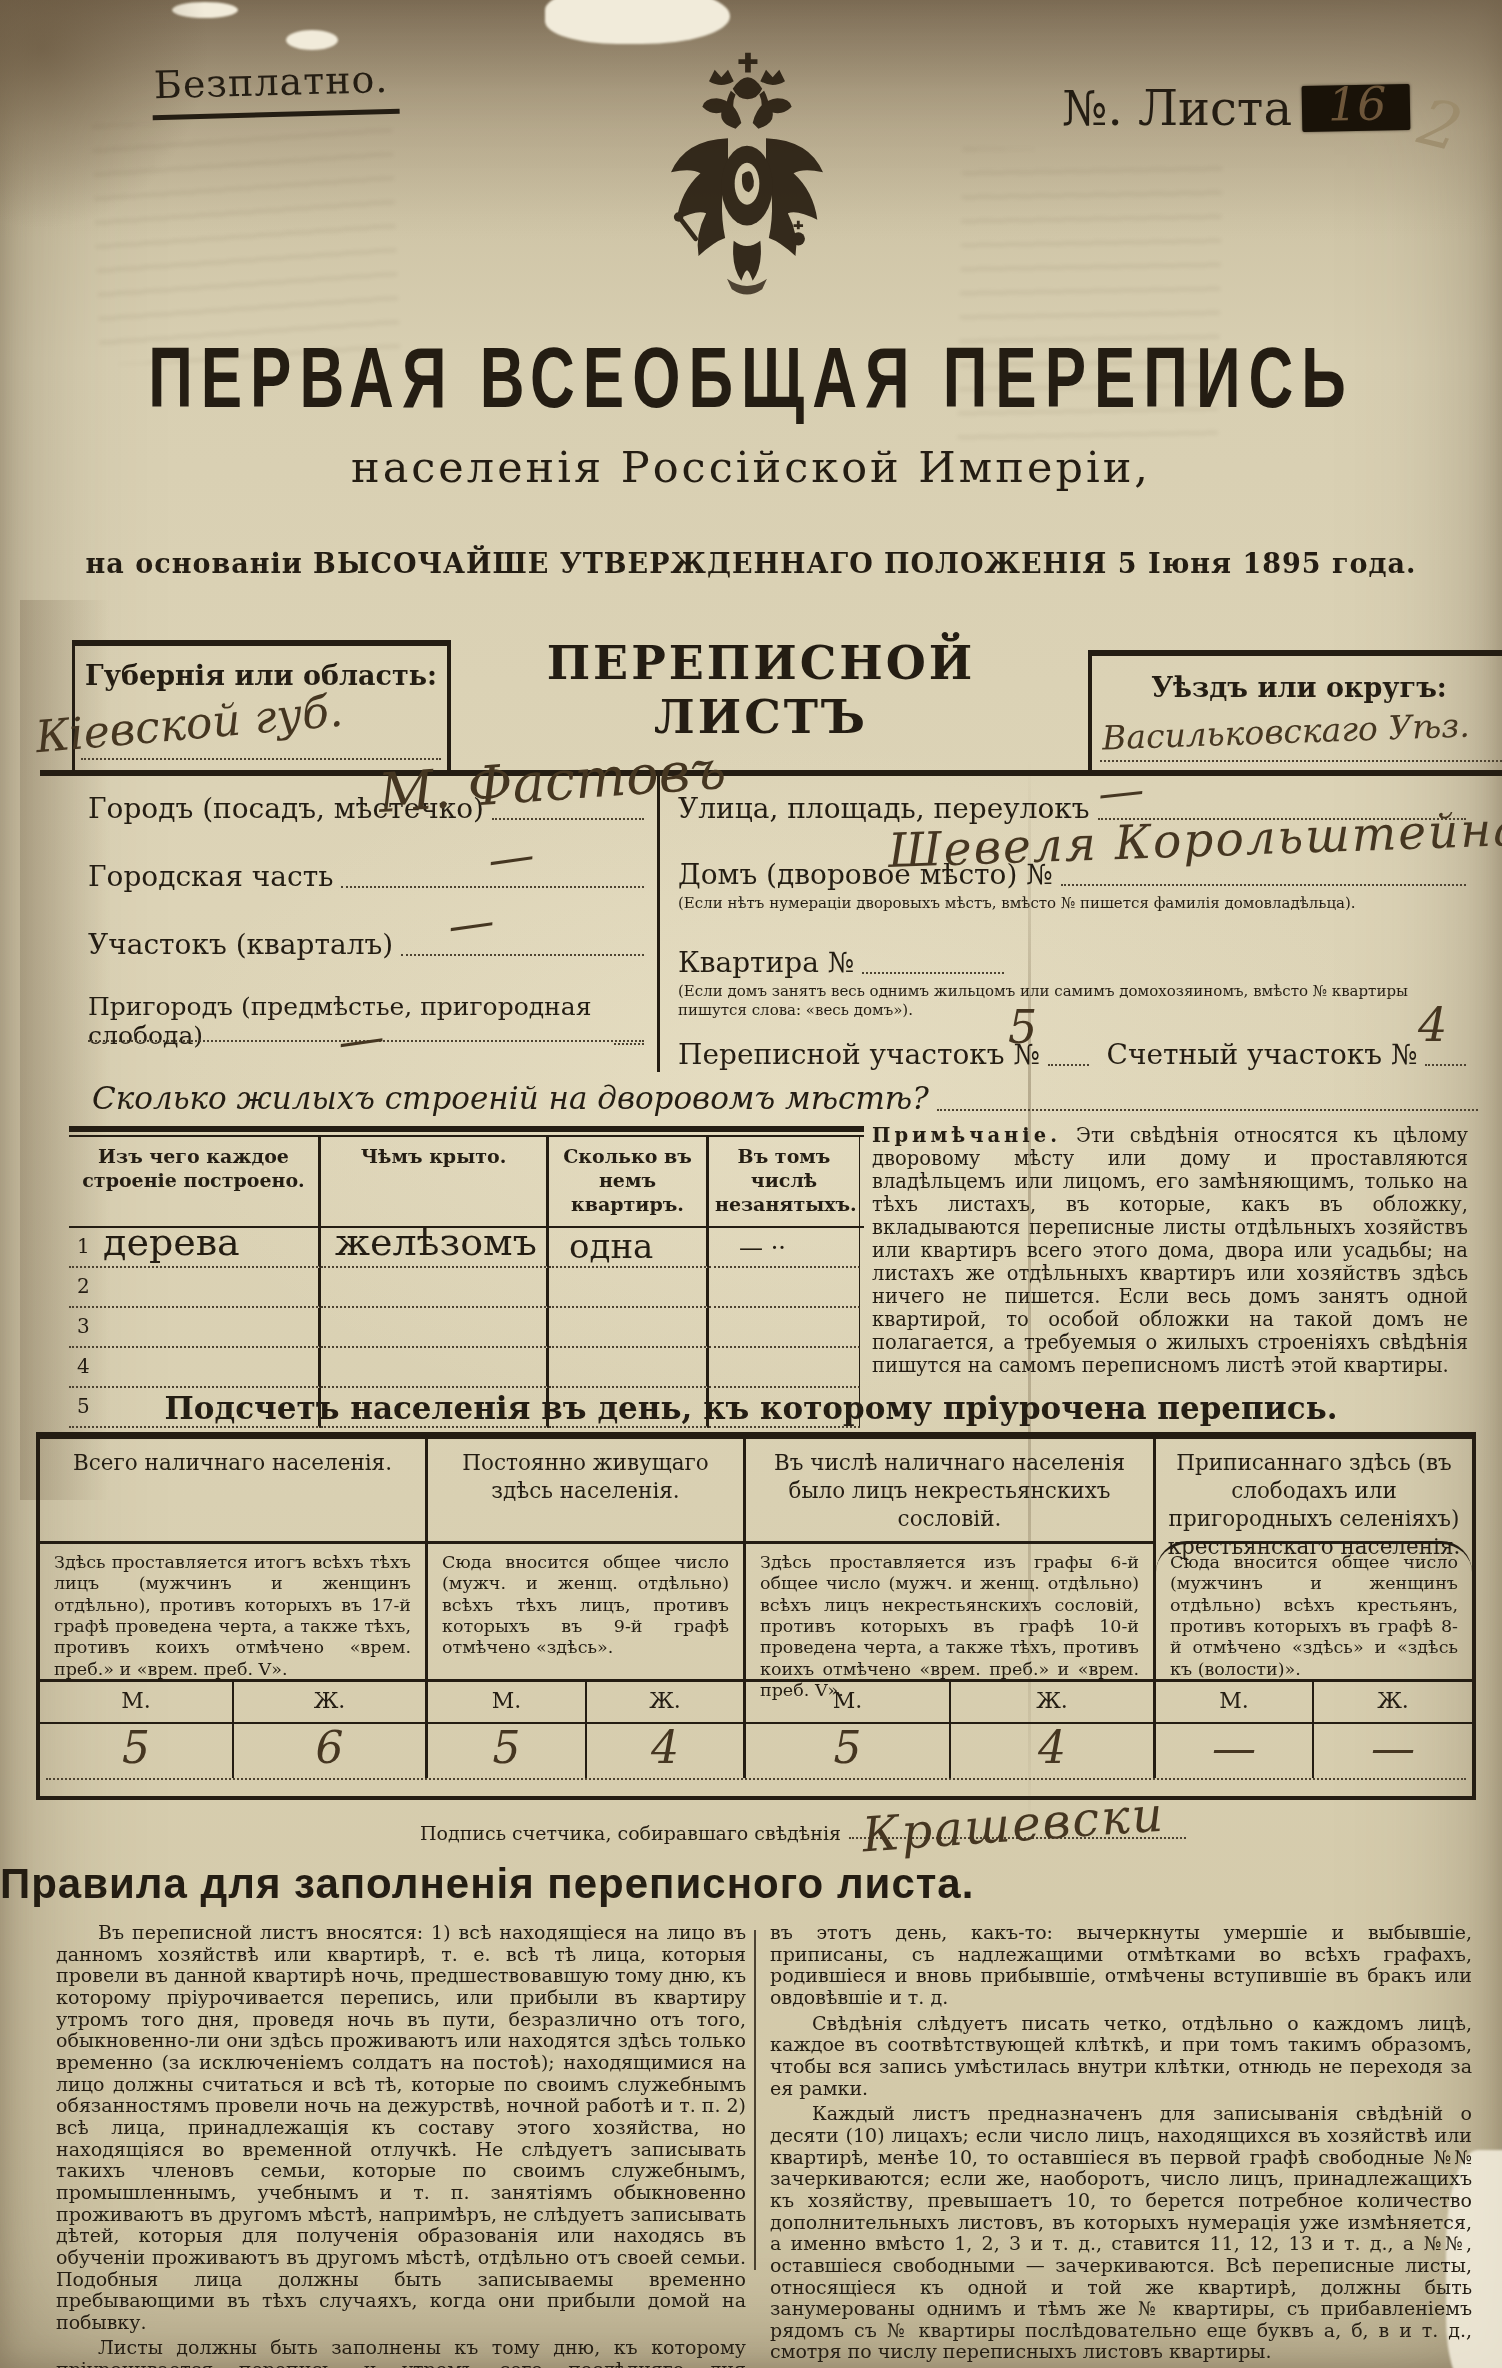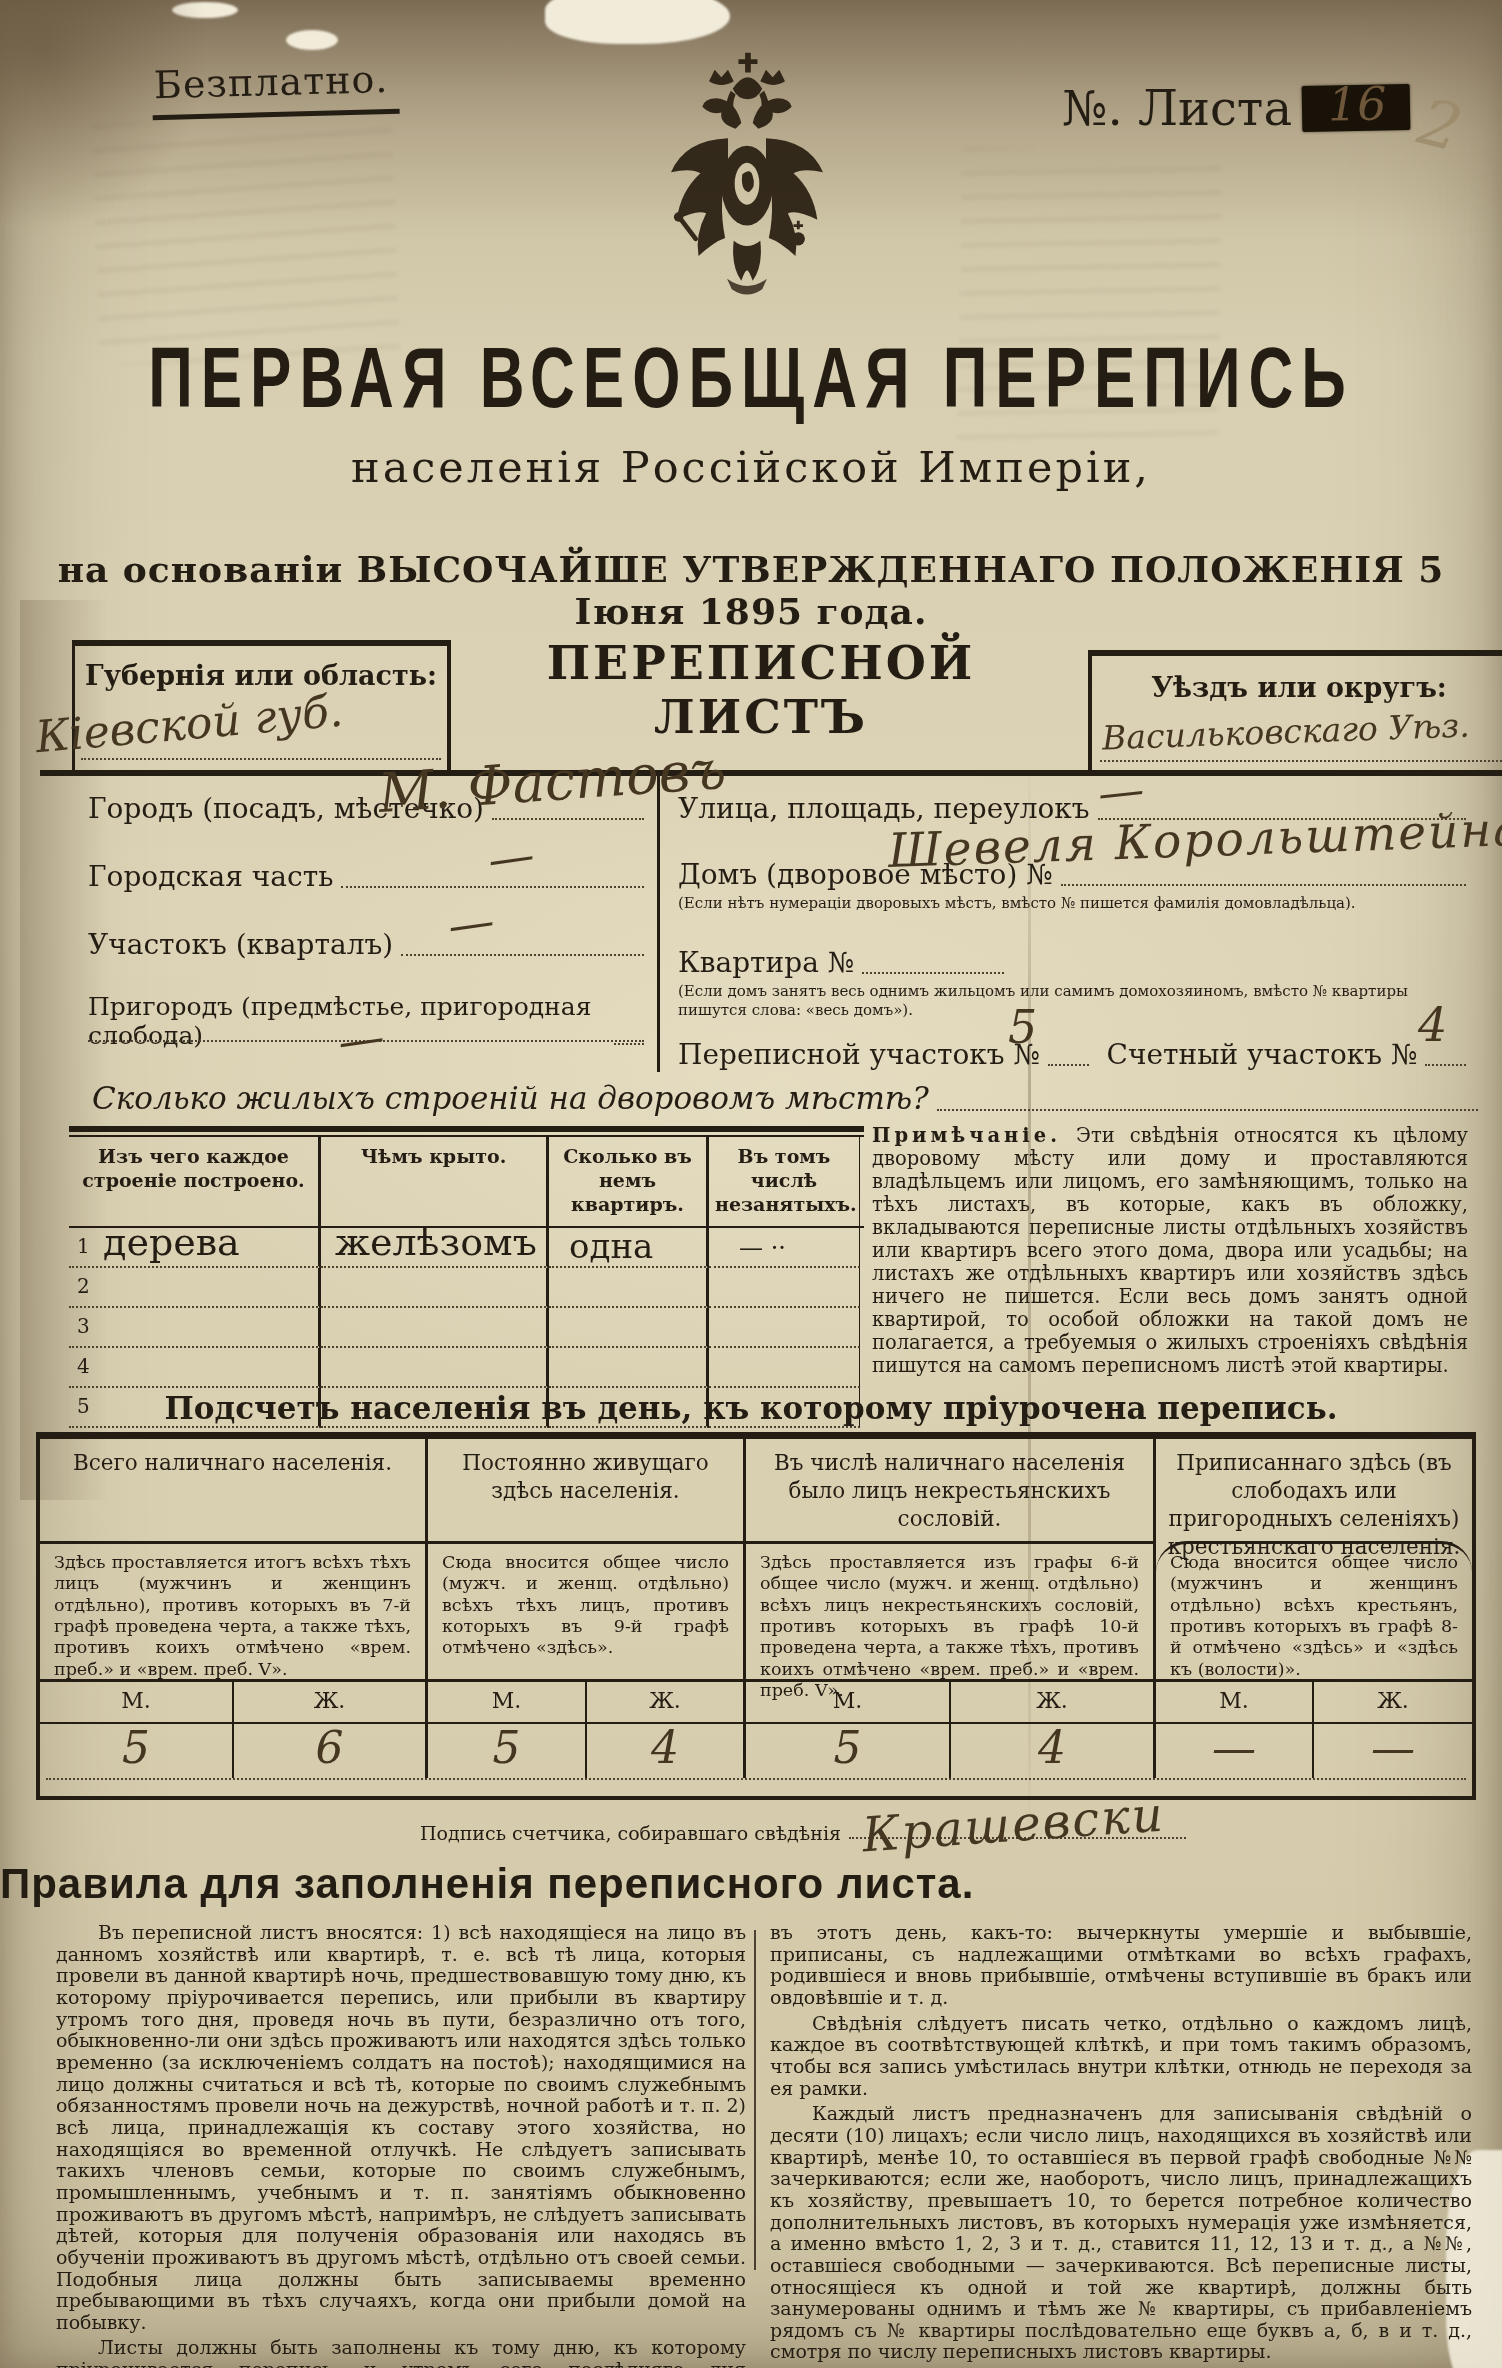--- a/index.html
+++ b/index.html
@@ -29,21 +29,21 @@
   .bezplatno{left:152px;top:60px;font-size:38px;letter-spacing:1px;border-bottom:5px solid #241d13;
     padding:0 10px 8px 2px;transform:rotate(-1.5deg);}
   .sheetno{left:1062px;top:80px;font-size:48px;display:flex;align-items:center;}
   .nobox{display:inline-block;width:108px;height:46px;background:#191208;margin-left:10px;border-radius:2px;
     position:relative;transform:rotate(-1deg);box-shadow:0 0 3px rgba(20,12,4,.6);}
   .noval{position:absolute;left:26px;top:-8px;font-size:46px;color:#6d563a;font-style:italic;}
   .pencil{left:1420px;top:88px;font-size:64px;color:#9b8a69;font-style:italic;transform:rotate(14deg);opacity:.8;}
   .title{left:0;top:328px;width:100%;text-align:center;font-weight:bold;font-size:62px;letter-spacing:8px;
     transform:scaleY(1.38);transform-origin:top center;}
   .subtitle{left:0;top:442px;width:100%;text-align:center;font-size:43px;letter-spacing:3px;}
-  .basis{left:0;top:548px;width:100%;text-align:center;font-size:36px;font-weight:bold;letter-spacing:1px;}
+  .basis{left:0;top:548px;width:100%;text-align:center;font-size:27px;font-weight:bold;letter-spacing:1px;}
   
   .gubbox{left:72px;top:640px;width:372px;height:126px;border-top:6px solid #241d13;
     border-left:3px solid #241d13;border-right:4px solid #241d13;}
   .gubbox .blabel{display:block;text-align:center;font-weight:bold;font-size:27px;margin-top:14px;}
   .gubval{position:absolute;left:-40px;top:52px;font-size:44px;transform:rotate(-5deg);white-space:nowrap;}
   .gubdots{position:absolute;left:6px;right:6px;bottom:12px;}
   .formcenter{left:455px;top:636px;width:612px;text-align:center;}
   .fline1{font-size:46px;font-weight:bold;letter-spacing:3px;}
   .fline2{font-size:49px;font-weight:bold;letter-spacing:18px;margin-top:14px;}
   .uezdbox{left:1088px;top:650px;width:414px;height:116px;border-top:6px solid #241d13;border-left:4px solid #241d13;}
@@ -294,21 +294,21 @@
   <div class="abs ser ptitle">Подсчетъ населенія въ день, къ которому пріурочена перепись.</div>
 
   <div class="abs ptable">
     <div class="pheads">
       <div>Всего наличнаго населенія.</div>
       <div>Постоянно живущаго здѣсь населенія.</div>
       <div>Въ числѣ наличнаго населенія было лицъ некрестьянскихъ сословій.</div>
       <div>Приписаннаго здѣсь (въ слободахъ или пригородныхъ селеніяхъ) крестьянскаго населенія.</div>
     </div>
     <div class="pdescs">
-      <div>Здѣсь проставляется итогъ всѣхъ тѣхъ лицъ (мужчинъ и женщинъ отдѣльно), противъ которыхъ въ 7-й графѣ проведена черта, а также тѣхъ, противъ коихъ отмѣчено «врем. преб.» и «врем. преб. V».</div>
+      <div>Здѣсь проставляется итогъ всѣхъ тѣхъ лицъ (мужчинъ и женщинъ отдѣльно), противъ которыхъ въ 17-й графѣ проведена черта, а также тѣхъ, противъ коихъ отмѣчено «врем. преб.» и «врем. преб. V».</div>
       <div>Сюда вносится общее число (мужч. и женщ. отдѣльно) всѣхъ тѣхъ лицъ, противъ которыхъ въ 9-й графѣ отмѣчено «здѣсь».</div>
       <div>Здѣсь проставляется изъ графы 6-й общее число (мужч. и женщ. отдѣльно) всѣхъ лицъ некрестьянскихъ сословій, противъ которыхъ въ графѣ 10-й проведена черта, а также тѣхъ, противъ коихъ отмѣчено «врем. преб.» и «врем. преб. V».</div>
       <div>Сюда вносится общее число (мужчинъ и женщинъ отдѣльно) всѣхъ крестьянъ, противъ которыхъ въ графѣ 8-й отмѣчено «здѣсь» и «здѣсь къ (волости)».</div>
     </div>
     <div class="mfgrid">
       <div class="mflab thin">М.</div>
       <div class="mflab thick">Ж.</div>
       <div class="mflab thin">М.</div>
       <div class="mflab thick">Ж.</div>
       <div class="mflab thin">М.</div>

